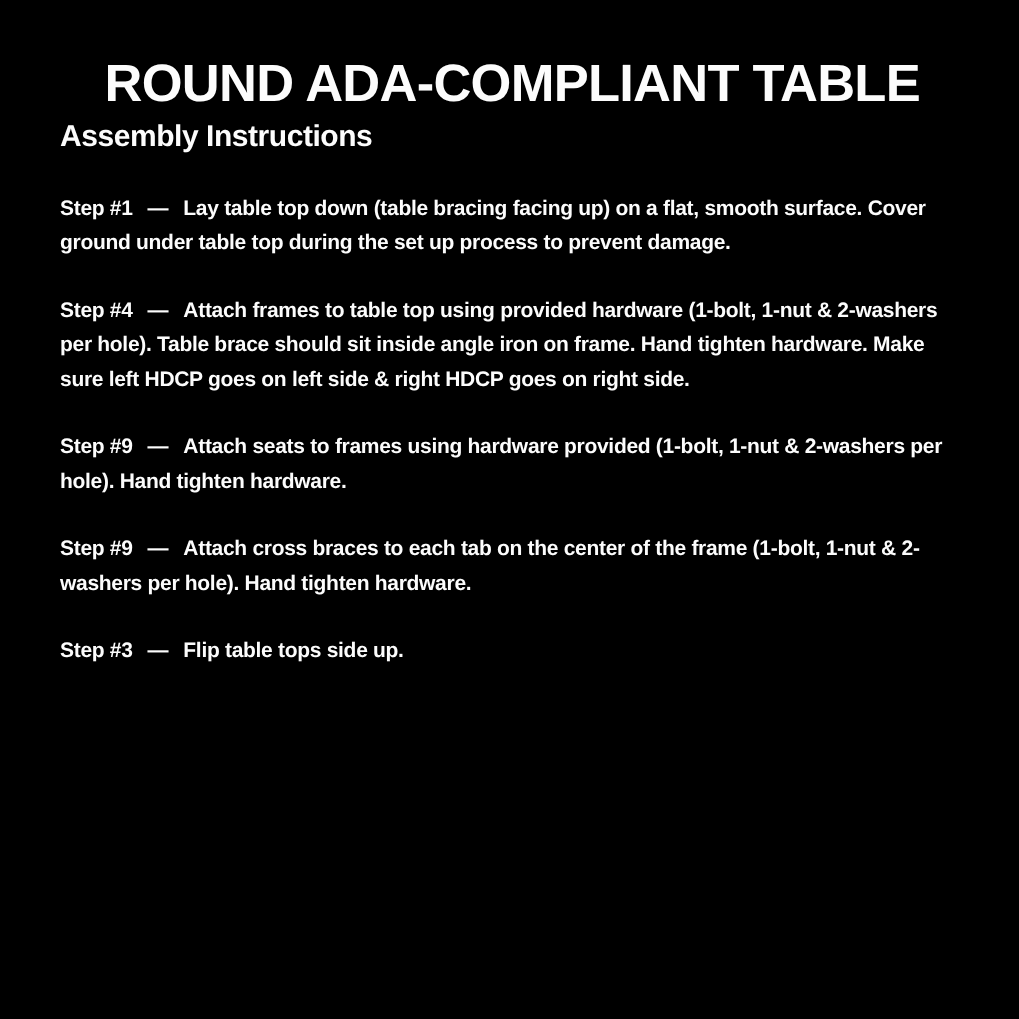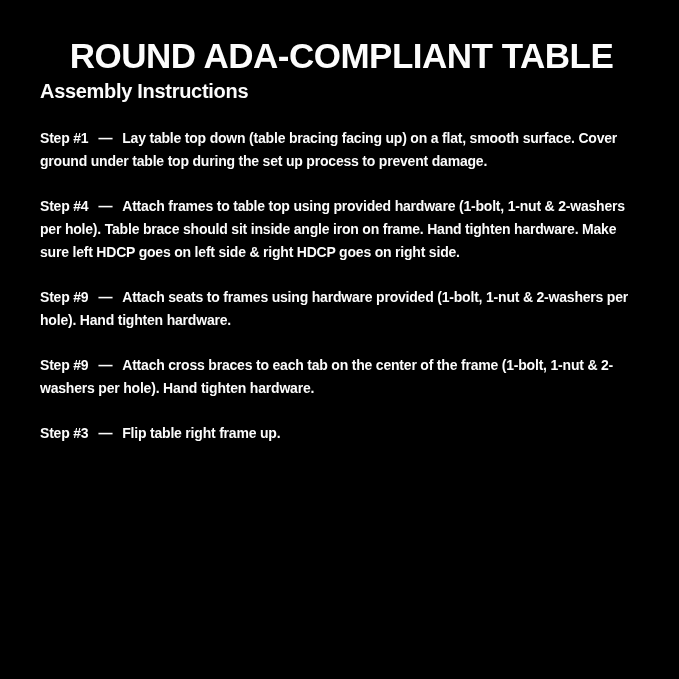--- a/index.html
+++ b/index.html
@@ -59,17 +59,17 @@
   <div class="steps">
 
     <p class="step"><span>Step #1</span><span class="dash">—</span><span>Lay table top down (table bracing facing up) on a flat, smooth surface. Cover ground under table top during the set up process to prevent damage.</span></p>
 
     <p class="step"><span>Step #4</span><span class="dash">—</span><span>Attach frames to table top using provided hardware (1-bolt, 1-nut &amp; 2-washers per hole). Table brace should sit inside angle iron on frame. Hand tighten hardware. Make sure left HDCP goes on left side &amp; right HDCP goes on right side.</span></p>
 
     <p class="step"><span>Step #9</span><span class="dash">—</span><span>Attach seats to frames using hardware provided (1-bolt, 1-nut &amp; 2-washers per hole). Hand tighten hardware.</span></p>
 
     <p class="step"><span>Step #9</span><span class="dash">—</span><span>Attach cross braces to each tab on the center of the frame (1-bolt, 1-nut &amp; 2-washers per hole). Hand tighten hardware.</span></p>
 
-    <p class="step"><span>Step #3</span><span class="dash">—</span><span>Flip table right frame up.</span></p>
+    <p class="step"><span>Step #3</span><span class="dash">—</span><span>Flip table tops side up.</span></p>
 
 
   </div>
 </div>
 
 </body></html>

